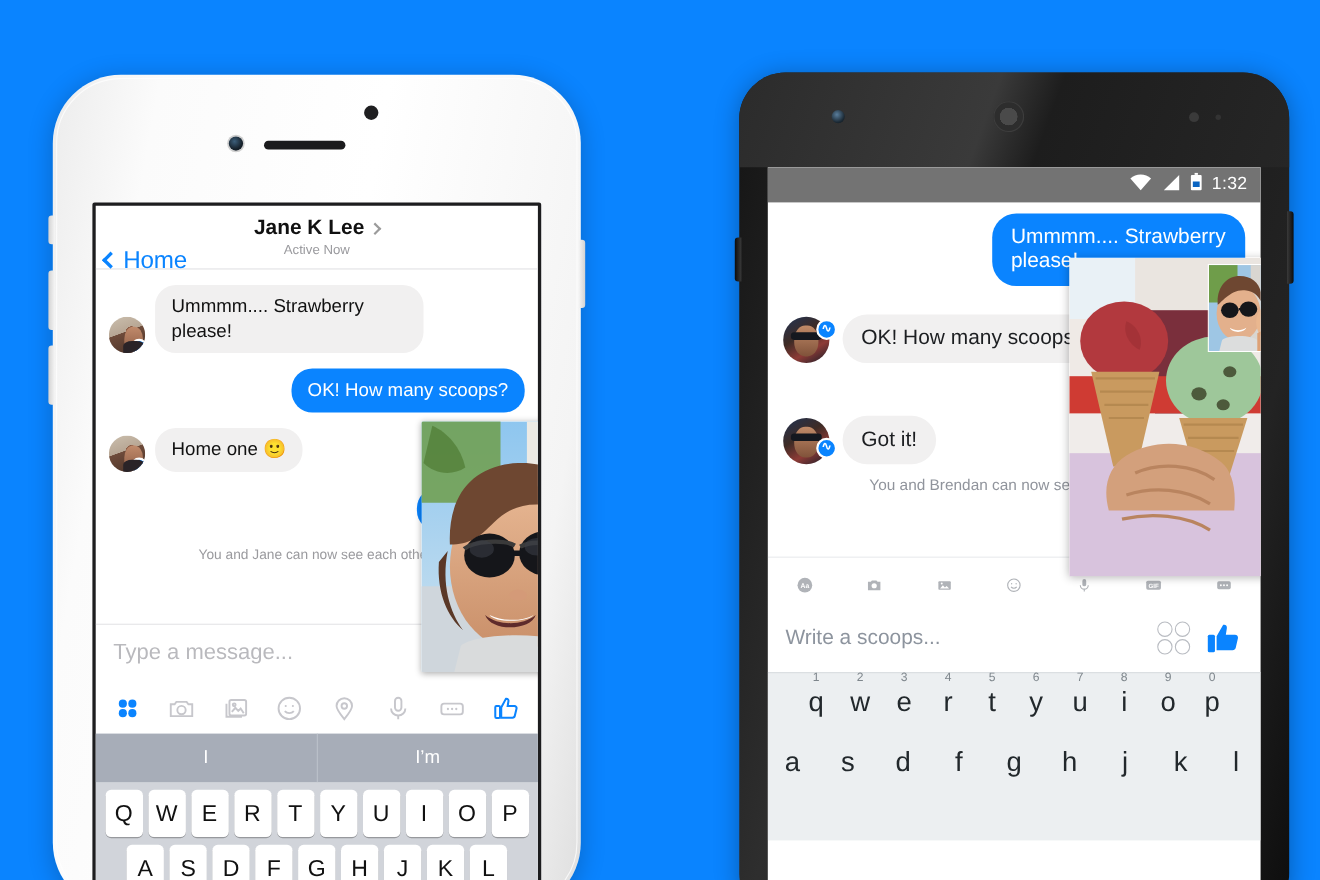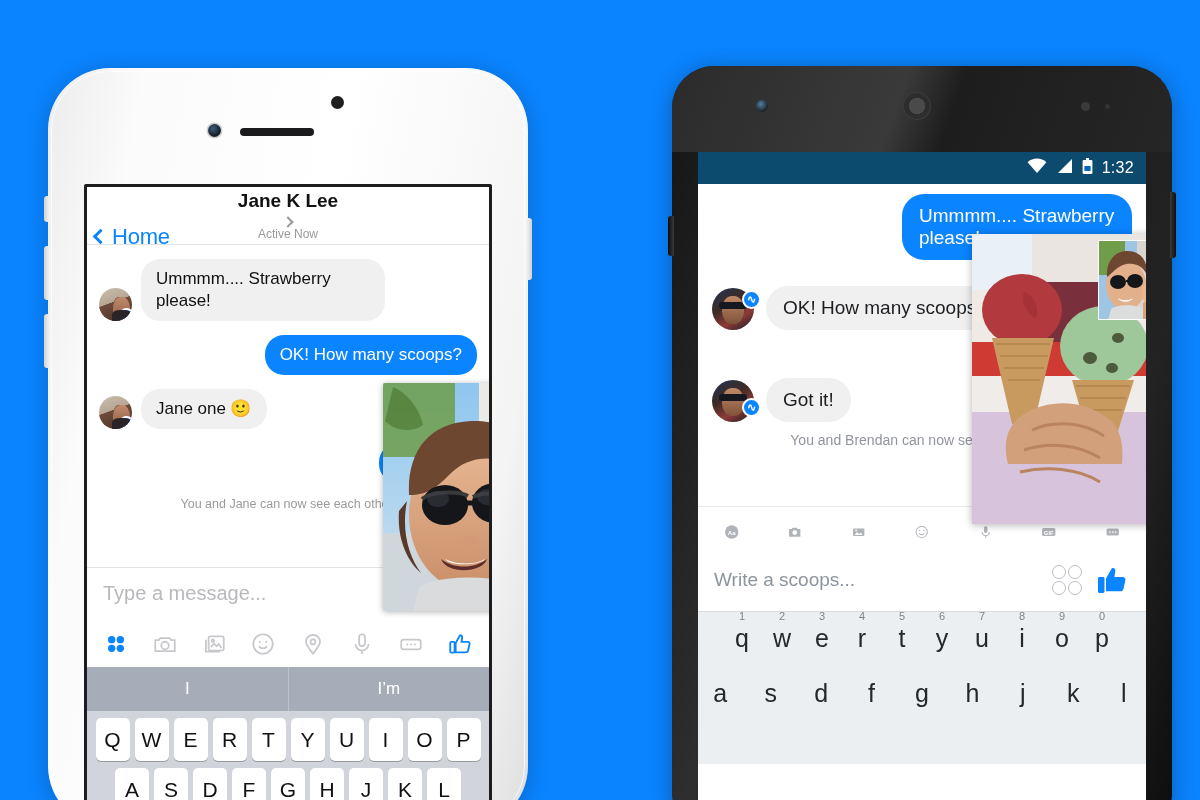--- a/index.html
+++ b/index.html
@@ -51,21 +51,21 @@
   .batt { width:26px;height:12px;border:1.6px solid #000; border-radius:3px; position:relative; padding:1.5px;}
   .batt i{display:block;height:100%;width:100%;background:#000;border-radius:1px;}
   .batt:after{content:"";position:absolute;right:-4px;top:3.5px;width:2px;height:5px;background:#000;border-radius:0 1px 1px 0;}
 
   
   .ios-nav { height:58px; border-bottom:1px solid #e2e2e4; display:flex; align-items:center; position:relative; }
   .ios-back { display:flex; align-items:center; color:#0a84ff; font-size:22px; padding-left:8px; letter-spacing:-.2px;margin-top:42px;}
   .chev-l { display:inline-block; width:11px;height:11px; border-left:3px solid #0a84ff; border-bottom:3px solid #0a84ff;
       transform:rotate(45deg); margin-right:6px; }
   .ios-title-wrap { position:absolute; left:0; right:0; text-align:center; pointer-events:none;}
-  .ios-title { font-size:19px; font-weight:bold; color:#111; display:inline-flex; align-items:center; gap:6px;flex-direction:column;}
+  .ios-title { font-size:19px; font-weight:bold; color:#111; display:inline-flex; align-items:center; gap:6px;}
   .chev-r { display:inline-block; width:8px;height:8px;border-top:2px solid #9b9b9b;border-right:2px solid #9b9b9b;transform:rotate(45deg);}
   .ios-sub { font-size:12px; color:#9a9a9e; margin-top:1px;}
 
   .ios-thread { position:relative; height:322px; padding:14px 12px 0 12px;}
   .row { display:flex; align-items:flex-end; margin-bottom:14px; }
   .row.out { justify-content:flex-end; }
   .av { width:33px;height:33px;border-radius:50%;position:relative;flex:0 0 33px; margin-right:9px;
         background:
           radial-gradient(circle at 62% 42%, #8a5a44 0 18%, transparent 19%),
           linear-gradient(160deg,#cbbfae 0%, #b7a694 42%, #6e4b3a 43%, #4a3228 100%);
@@ -115,21 +115,21 @@
      background:radial-gradient(circle at 40% 35%, #5a7e9c 0%, #1c2a35 65%, #0a0f14 100%);}
   .and-spk{ position:absolute; left:231px; top:26px; width:28px;height:28px;border-radius:50%;
      background:radial-gradient(circle, #4a4a4a 0 40%, #2d2d2d 41%); box-shadow: inset 0 0 0 1px #3d3d3d;}
   .and-sensor{ position:absolute; right:82px; top:36px; width:9px;height:9px;border-radius:50%;background:#3a3a3a;}
   .and-sensor2{ position:absolute; right:62px; top:38px; width:5px;height:5px;border-radius:50%;background:#333;}
   .and-btn{ position:absolute; right:-4px; top:126px; width:6px; height:66px; background:linear-gradient(270deg,#0c0c0c,#3a3a3a); border-radius:0 3px 3px 0;}
   .and-btn2{ position:absolute; left:-4px; top:150px; width:6px; height:40px; background:linear-gradient(90deg,#0c0c0c,#3a3a3a); border-radius:3px 0 0 3px;}
 
   .and-screen { position:absolute; left:26px; top:86px; width:448px; height:668px; background:#fff; overflow:hidden; }
 
-  .and-status { height:32px; background:#0c4a6e; display:flex; align-items:center; justify-content:flex-end; gap:9px; padding-right:12px; color:#fff; font-size:16px;}
+  .and-status { height:32px; background:#737373; display:flex; align-items:center; justify-content:flex-end; gap:9px; padding-right:12px; color:#fff; font-size:16px;}
   .and-status .time{ font-weight:normal; letter-spacing:.3px;}
   .and-bar { background:#0a84ff; height:74px; display:flex; align-items:center; padding-left:18px; color:#fff; position:relative;}
   .arrow-l { width:26px;height:26px; margin-right:22px; flex:0 0 26px;}
   .and-name { font-size:20px; font-weight:bold; line-height:1.15;}
   .and-sub { font-size:15px; opacity:.93; }
 
   .and-thread { position:relative; height:322px; padding:10px 14px 0 14px; }
   .and-thread .row{ margin-bottom:20px;}
   .and-bub { max-width:262px; padding:11px 17px; border-radius:22px; font-size:19px; color:#1c1e21; background:#f1f0f0; }
   .and-bub.blue{ background:#0a84ff; color:#fff; }
@@ -205,21 +205,21 @@
         <div class="row out">
           <div class="bub blue">OK! How many scoops?</div>
         </div>
 
         <div class="row">
           <div class="av">
             <div class="badge">
                 <span>∿</span>
               </div>
           </div>
-          <div class="bub">Jane one 🙂</div>
+          <div class="bub">Home one 🙂</div>
         </div>
 
         <div class="row out">
           <div class="bub blue">Got it!</div>
           <div class="tiny-av"></div>
         </div>
 
         <div class="sys">You and Jane can now see each other.</div>
       </div>
 

